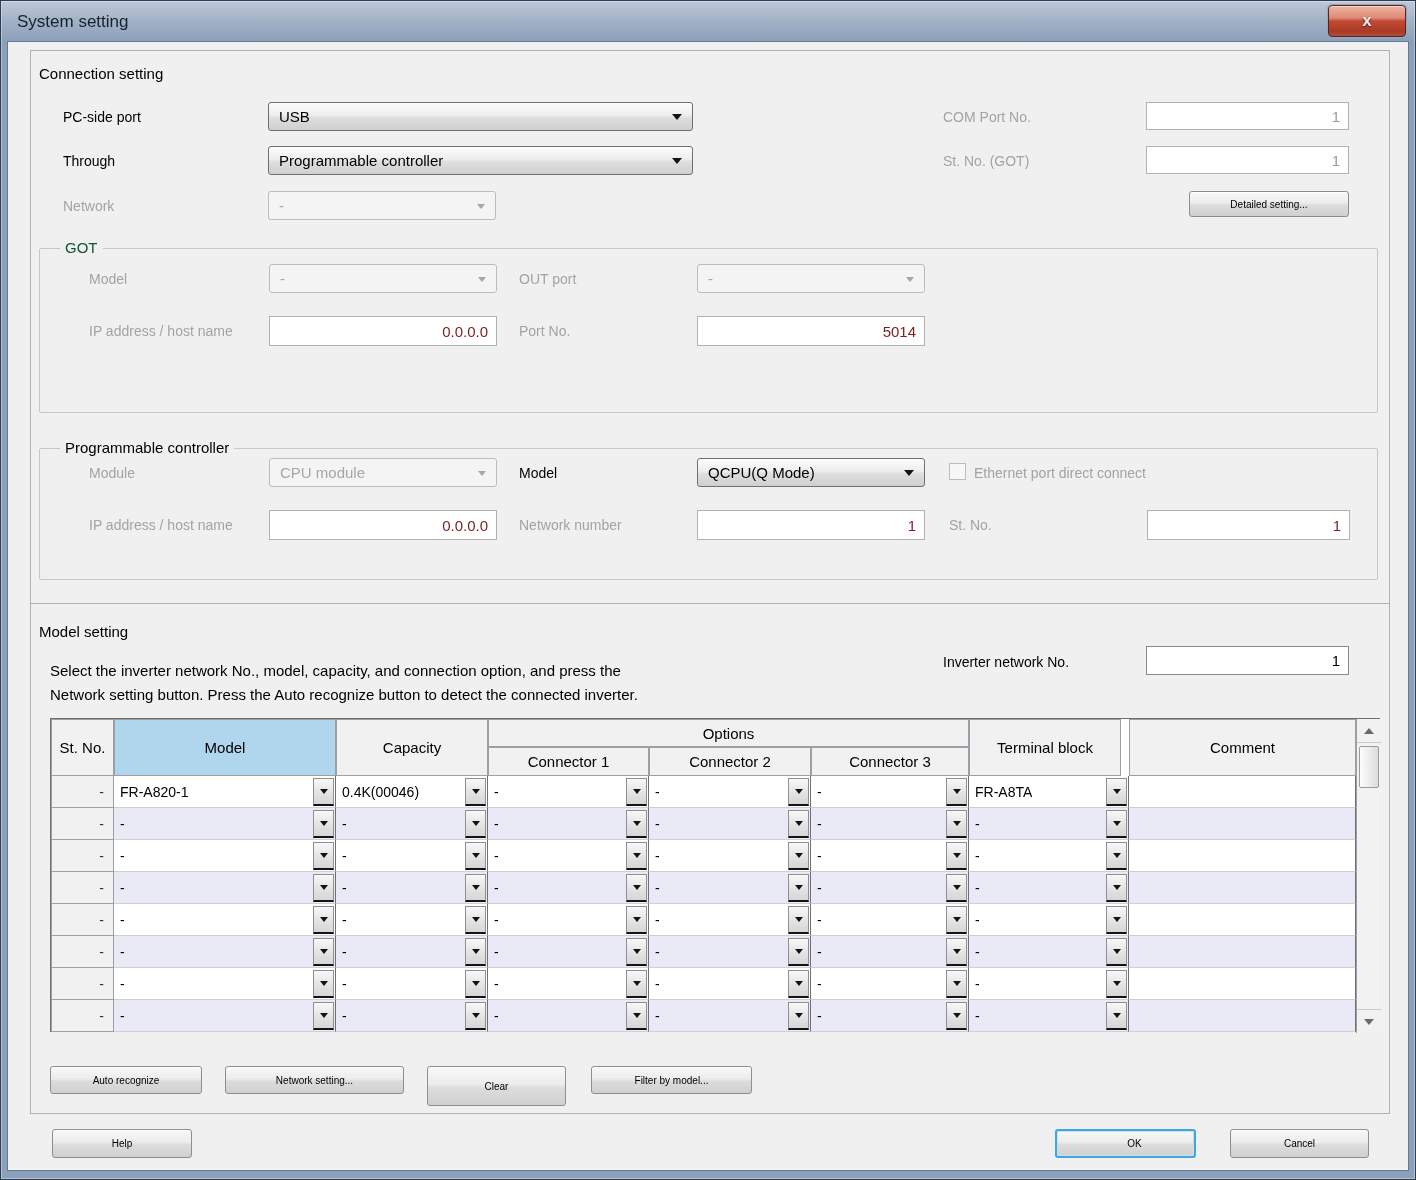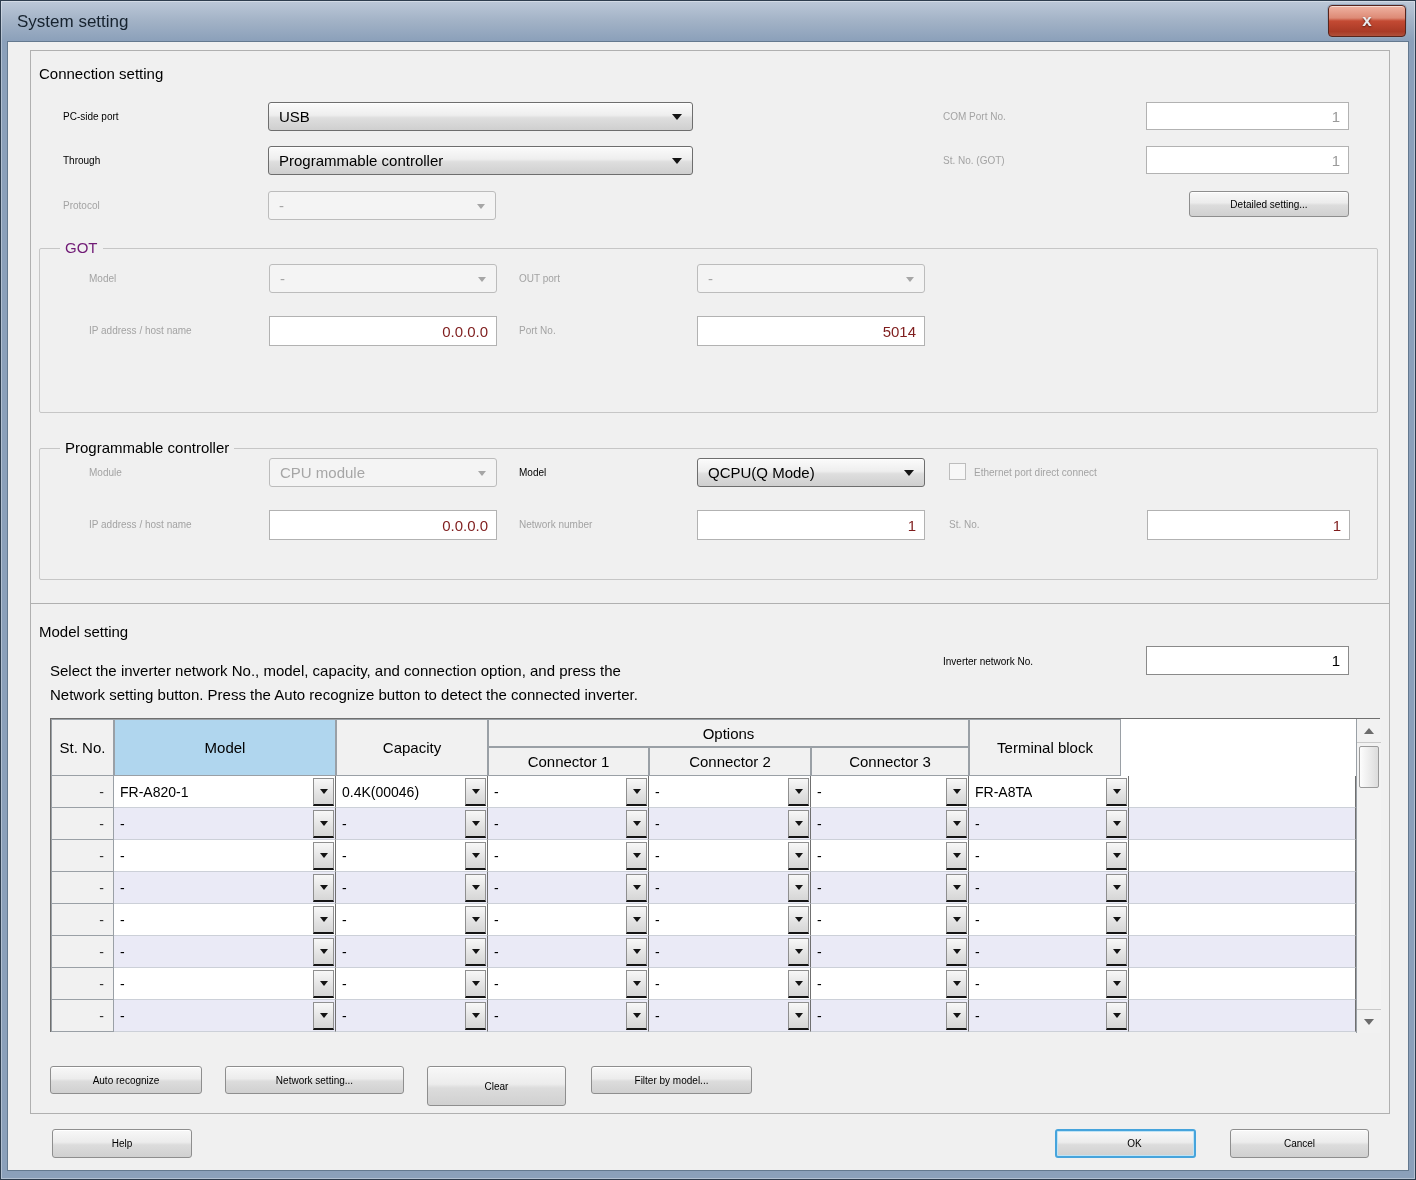--- a/index.html
+++ b/index.html
@@ -28,21 +28,21 @@
     position:absolute; left:6px; right:6px; top:40px; bottom:8px;
     background:#f0f0f0; border:1px solid #64798f;text-decoration:underline;
   }
 
   .panel {
     position:absolute; left:22px; top:8px; width:1360px; height:1064px;
     border:1px solid #b0b0b0; background:#f0f0f0;
   }
   .panel-divider { position:absolute; left:0; right:0; top:552px; border-top:1px solid #b0b0b0; }
 
-  .lbl { position:absolute; font-size:10px; color:#000; white-space:nowrap; line-height:18px; }
+  .lbl { position:absolute; font-size:14px; color:#000; white-space:nowrap; line-height:18px; }
   .lbl.dis { color:#a3a3a3; }
   .sec-label { position:absolute; font-size:15px; color:#000; }
 
   .combo {
     position:absolute; height:29px; border:1px solid #6e6e6e; border-radius:3px;
     background:linear-gradient(#fbfbfb 0%,#eeeeee 45%,#dedede 55%,#cfcfcf 100%);
     display:flex; align-items:center; padding:0 26px 0 10px; font-size:15px; color:#000;
     box-shadow:inset 0 1px 0 rgba(255,255,255,.8);
   }
   .combo .arr { position:absolute; right:10px; top:11px; width:0; height:0;
@@ -61,21 +61,21 @@
   .btn {
     position:absolute; border:1px solid #8e8e8e; border-radius:3px;
     background:linear-gradient(#f8f8f8 0%,#ececec 45%,#dcdcdc 55%,#d0d0d0 100%);
     display:flex; align-items:center; justify-content:center; font-size:10px; color:#000;
     box-shadow:inset 0 1px 0 #fff; cursor:default;
   }
   .btn.default { border:2px solid #46a4dc; box-shadow:inset 0 0 0 1px #bfe3f5;padding-left:18px; }
 
   .group { position:absolute; border:1px solid #c6c6c6; border-radius:2px; }
   .group-legend { position:absolute; top:-10px; left:20px; background:#f0f0f0; padding:0 5px; font-size:15px; }
-  .group-legend.dis { color:#701a75; }
+  .group-legend.dis { color:#14532d; }
 
   .chk { position:absolute; width:17px; height:17px; background:#f7f7f7; border:1px solid #bdbdbd; }
 
   
   .tbl { position:absolute; left:19px; top:667px; width:1330px; height:314px;
          border:1px solid #6f6f6f; background:#fff; }
   .hc { position:absolute; background:#f1f1f1; border:1px solid #9aa0a6;
         display:flex; align-items:center; justify-content:center; font-size:15px; color:#000; }
   .hc.blue { background:#b0d6ee; }
   .tbody { position:absolute; left:0; top:57px; width:1305px; height:256px; }
@@ -126,21 +126,21 @@
         <span>USB</span>
         <span class="arr"></span>
       </div>
 
       <span class="lbl" style="left:32px; top:101px;">Through</span>
       <div class="combo" style="left:237px; top:95px; width:425px;">
         <span>Programmable controller</span>
         <span class="arr"></span>
       </div>
 
-      <span class="lbl dis" style="left:32px; top:146px;">Protocol</span>
+      <span class="lbl dis" style="left:32px; top:146px;">Network</span>
       <div class="combo dis" style="left:237px; top:140px; width:228px;">
         <span>-</span>
         <span class="arr"></span>
       </div>
 
       <span class="lbl dis" style="left:912px; top:57px;">COM Port No.</span>
       <div class="tbox graytxt" style="left:1115px; top:51px; width:203px;">
         <span>1</span>
       </div>
 
@@ -226,20 +226,21 @@
 
       <div class="tbl">
         <div class="hc" style="left:0; top:0; width:63px; height:57px;">St. No.</div>
         <div class="hc blue" style="left:63px; top:0; width:222px; height:57px;">Model</div>
         <div class="hc" style="left:285px; top:0; width:152px; height:57px;">Capacity</div>
         <div class="hc" style="left:437px; top:0; width:481px; height:28px;">Options</div>
         <div class="hc" style="left:437px; top:28px; width:161px; height:29px;">Connector 1</div>
         <div class="hc" style="left:598px; top:28px; width:162px; height:29px;">Connector 2</div>
         <div class="hc" style="left:760px; top:28px; width:158px; height:29px;">Connector 3</div>
         <div class="hc" style="left:918px; top:0; width:152px; height:57px;">Terminal block</div>
+        <div class="hc" style="left:1078px; top:0; width:227px; height:57px;">Comment</div>
 
         <div class="tbody" id="tbody">
             <div class="trow" style="top: 0px;">
               <div class="tcell c-stno" style="width:63px">
                 <span class="tval">-</span>
               </div>
               <div class="tcell" style="width:222px">
                 <span class="tval">FR-A820-1</span>
                 <span class="dbtn">
                   <span class="tri"></span>

